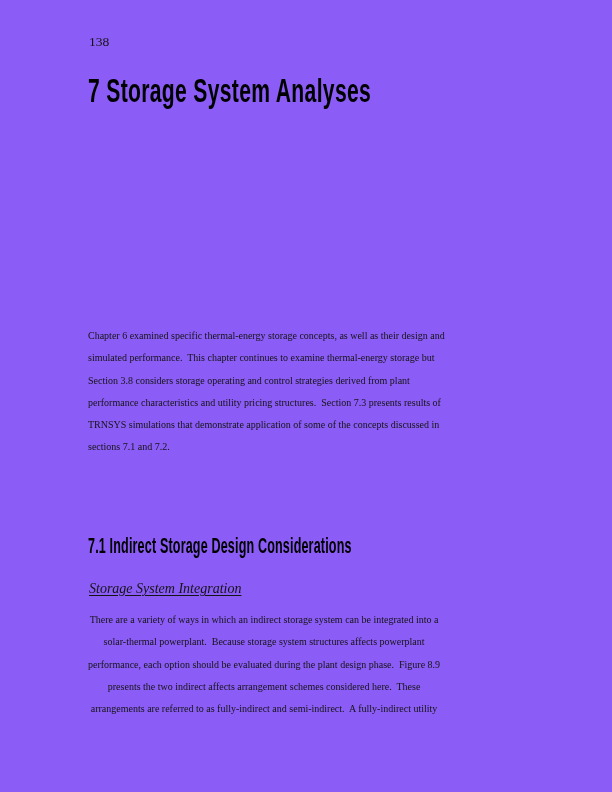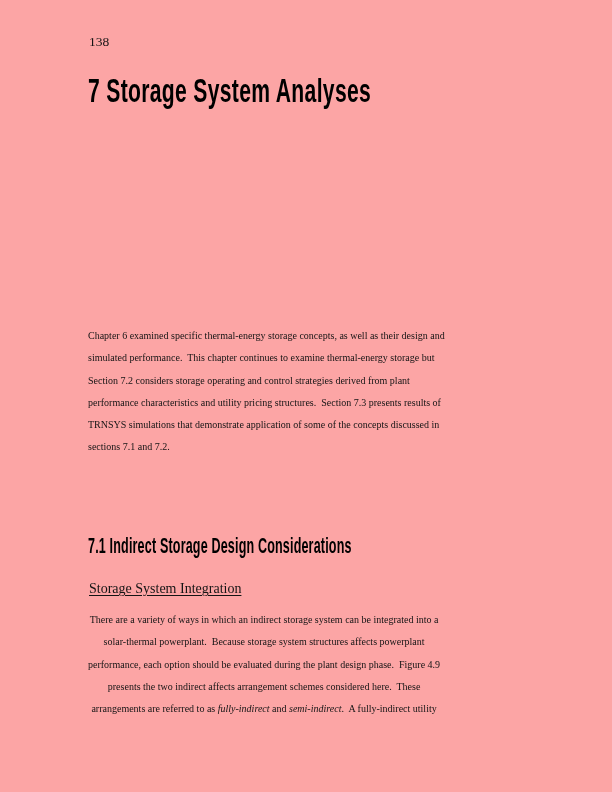--- a/index.html
+++ b/index.html
@@ -4,21 +4,21 @@
 <style>
   html, body {
     margin: 0;
     padding: 0;
     background: #ffffff;
   }
   .page {
     position: relative;
     width: 612px;
     height: 792px;
-    background: #fca5a5;
+    background: #8b5cf6;
     font-family: "Liberation Serif", serif;
     color: #141414;
     overflow: hidden;
   }
   .pagenum {
     position: absolute;
     left: 89px;
     top: 34px;
     font-size: 13.5px;
     line-height: 1.2;
@@ -56,55 +56,56 @@
   .h3 {
     position: absolute;
     left: 89px;
     top: 579px;
     font-size: 14px;
     line-height: 1.4;
     text-decoration: underline;
     text-decoration-thickness: 1px;
     text-underline-offset: 2px;
     white-space: nowrap;
+    font-style: italic;
   }
   .body-text {
     position: absolute;
     left: 88px;
     font-size: 10px;
     line-height: 22.3px;
   }
   .para1 { top: 325px; }
   .para2 { top: 609px; text-align: center; }
   .line { white-space: pre; }
-  .italic { font-style: italic; }
+  .italic { }
 </style>
 </head>
 <body>
 
 <div class="page">
 
   <div class="pagenum">138</div>
 
   <h1 class="h1">7 Storage System Analyses</h1>
 
   <div class="body-text para1">
     <div class="line">Chapter 6 examined specific thermal-energy storage concepts, as well as their design and</div>
     <div class="line">simulated performance.  This chapter continues to examine thermal-energy storage but</div>
-    <div class="line">Section 7.2 considers storage operating and control strategies derived from plant</div>
+    <div class="line">Section 3.8 considers storage operating and control strategies derived from plant</div>
     <div class="line">performance characteristics and utility pricing structures.  Section 7.3 presents results of</div>
     <div class="line">TRNSYS simulations that demonstrate application of some of the concepts discussed in</div>
     <div class="line">sections 7.1 and 7.2.</div>
   </div>
 
   <h2 class="h2">7.1 Indirect Storage Design Considerations</h2>
 
   <div class="h3">Storage System Integration</div>
 
   <div class="body-text para2">
     <div class="line">There are a variety of ways in which an indirect storage system can be integrated into a</div>
     <div class="line">solar-thermal powerplant.  Because storage system structures affects powerplant</div>
-    <div class="line">performance, each option should be evaluated during the plant design phase.  Figure 4.9</div>
+    <div class="line">performance, each option should be evaluated during the plant design phase.  Figure 8.9</div>
     <div class="line">presents the two indirect affects arrangement schemes considered here.  These</div>
     <div class="line"><span>arrangements are referred to as </span><span class="italic">fully-indirect</span><span> and </span><span class="italic">semi-indirect</span><span>.  A fully-indirect utility</span></div>
   </div>
 
 </div>
 
 </body></html>

